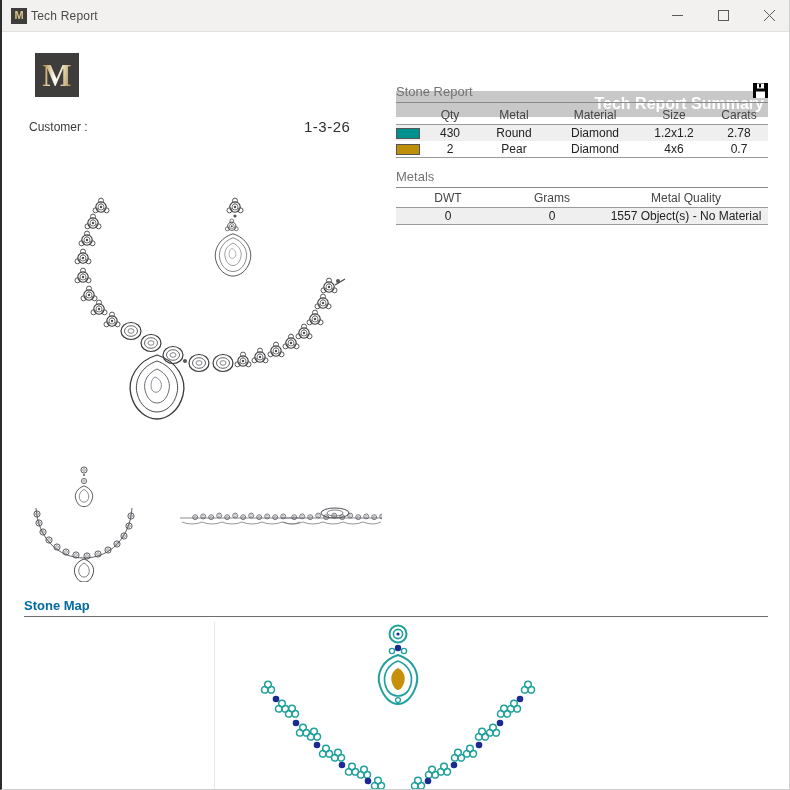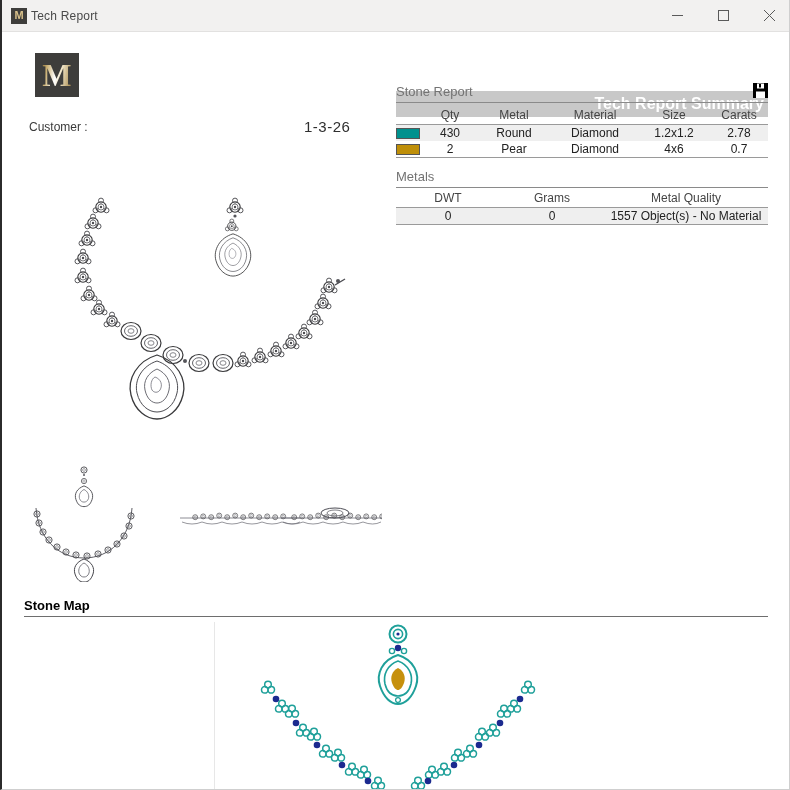--- a/index.html
+++ b/index.html
@@ -121,21 +121,21 @@
   .swatch {
     width: 24px; height: 11px;
     border: 1px solid #555; box-sizing: border-box;
     margin: 1px 1px 1px 0;
   }
 
   
   .map-head {
     position: absolute; left: 22px; top: 598px;
     width: 744px;
-    font-size: 13px; font-weight: bold; color: #000000;
+    font-size: 13px; font-weight: bold; color: #0369a1;
     border-bottom: 1px solid #6e6e6e;
     padding-bottom: 3px;
     box-sizing: border-box;
   }
   .map-panel {
     position: absolute; left: 212px; top: 622px;
     width: 554px; height: 168px;
     border-left: 1px solid #e7e7e7;
     box-sizing: border-box;
   }

